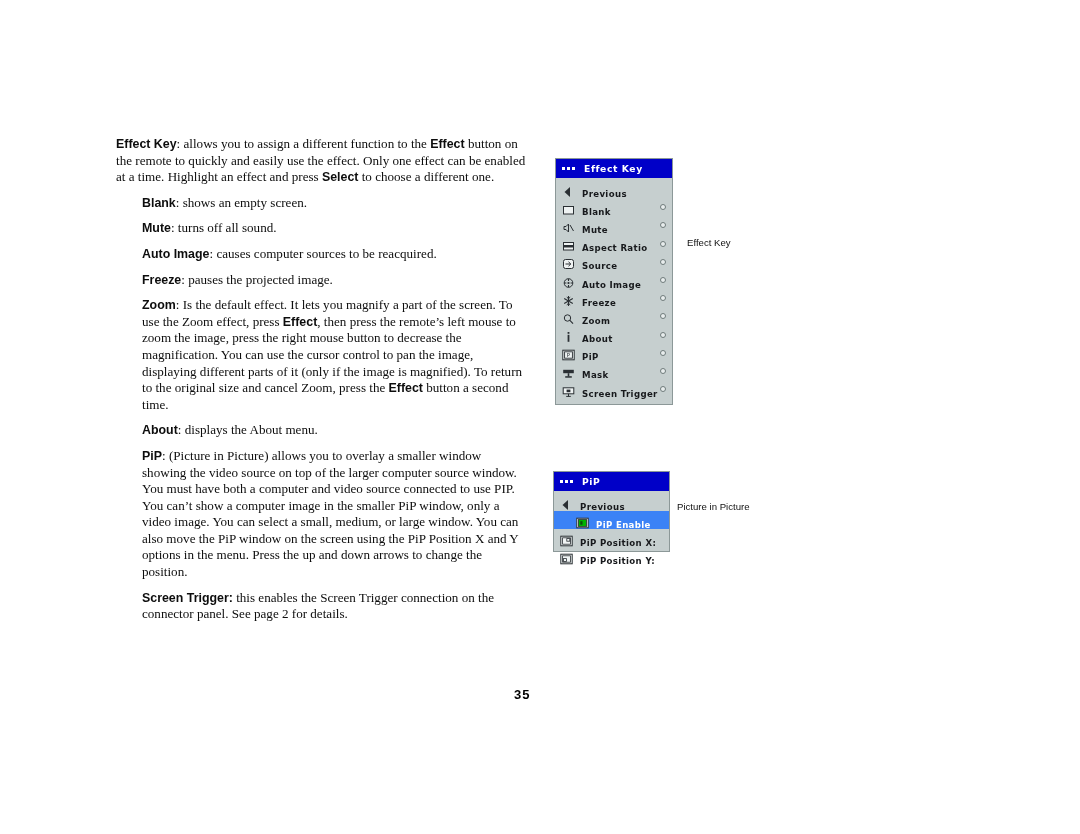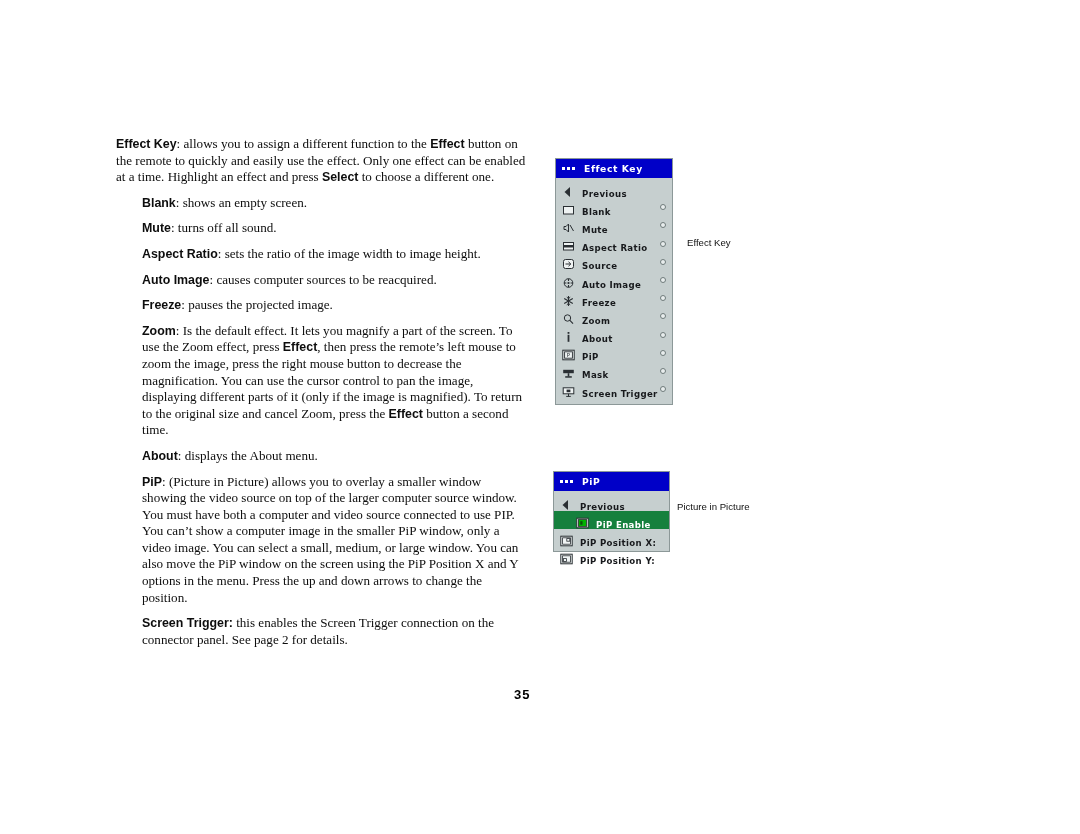--- a/index.html
+++ b/index.html
@@ -108,21 +108,21 @@
   }
   .osd-row {
     display: flex;
     align-items: flex-end;
     height: 18.2px;
     padding: 0 4px 0 5px;
     box-sizing: border-box;
     position: relative;
   }
   .osd-row.selected {
-    background: #15803d;
+    background: #3b82f6;
     padding-left: 21px;
   }
   .osd-row.selected .osd-label { color: #ffffff; }
 
   .osd-icon {
     width: 15px;
     min-width: 15px;
     height: 13px;
     display: flex;
     align-items: center;
@@ -163,21 +163,20 @@
   .callout-effect-key { left: 687px; top: 237px; }
   .callout-pip { left: 677px; top: 501px; }
 </style>
 </head>
 <body>
 
 <div class="doc-column" id="doc-column">
     <div class="para"><span class="b">Effect Key</span><span>: allows you to assign a different function to the </span><span class="b">Effect</span><span> button on the remote to quickly and easily use the effect. Only one effect can be enabled at a time. Highlight an effect and press </span><span class="b">Select</span><span> to choose a different one.</span></div>
     <div class="para indent"><span class="b">Blank</span><span>: shows an empty screen.</span></div>
     <div class="para indent"><span class="b">Mute</span><span>: turns off all sound.</span></div>
-    <div class="para indent"><span class="b">Aspect Ratio</span><span>: sets the ratio of the image width to image height.</span></div>
     <div class="para indent"><span class="b">Auto Image</span><span>: causes computer sources to be reacquired.</span></div>
     <div class="para indent"><span class="b">Freeze</span><span>: pauses the projected image.</span></div>
     <div class="para indent"><span class="b">Zoom</span><span>: Is the default effect. It lets you magnify a part of the screen. To use the Zoom effect, press </span><span class="b">Effect</span><span>, then press the remote’s left mouse to zoom the image, press the right mouse button to decrease the magnification. You can use the cursor control to pan the image, displaying different parts of it (only if the image is magnified). To return to the original size and cancel Zoom, press the </span><span class="b">Effect</span><span> button a second time.</span></div>
     <div class="para indent"><span class="b">About</span><span>: displays the About menu.</span></div>
     <div class="para indent"><span class="b">PiP</span><span>: (Picture in Picture) allows you to overlay a smaller window showing the video source on top of the larger computer source window. You must have both a computer and video source connected to use PIP. You can’t show a computer image in the smaller PiP window, only a video image. You can select a small, medium, or large window. You can also move the PiP window on the screen using the PiP Position X and Y options in the menu. Press the up and down arrows to change the position.</span></div>
     <div class="para indent"><span class="b">Screen Trigger:</span><span> this enables the Screen Trigger connection on the connector panel. See page 2 for details.</span></div>
   </div>
 
 <div class="page-number">35</div>
 

